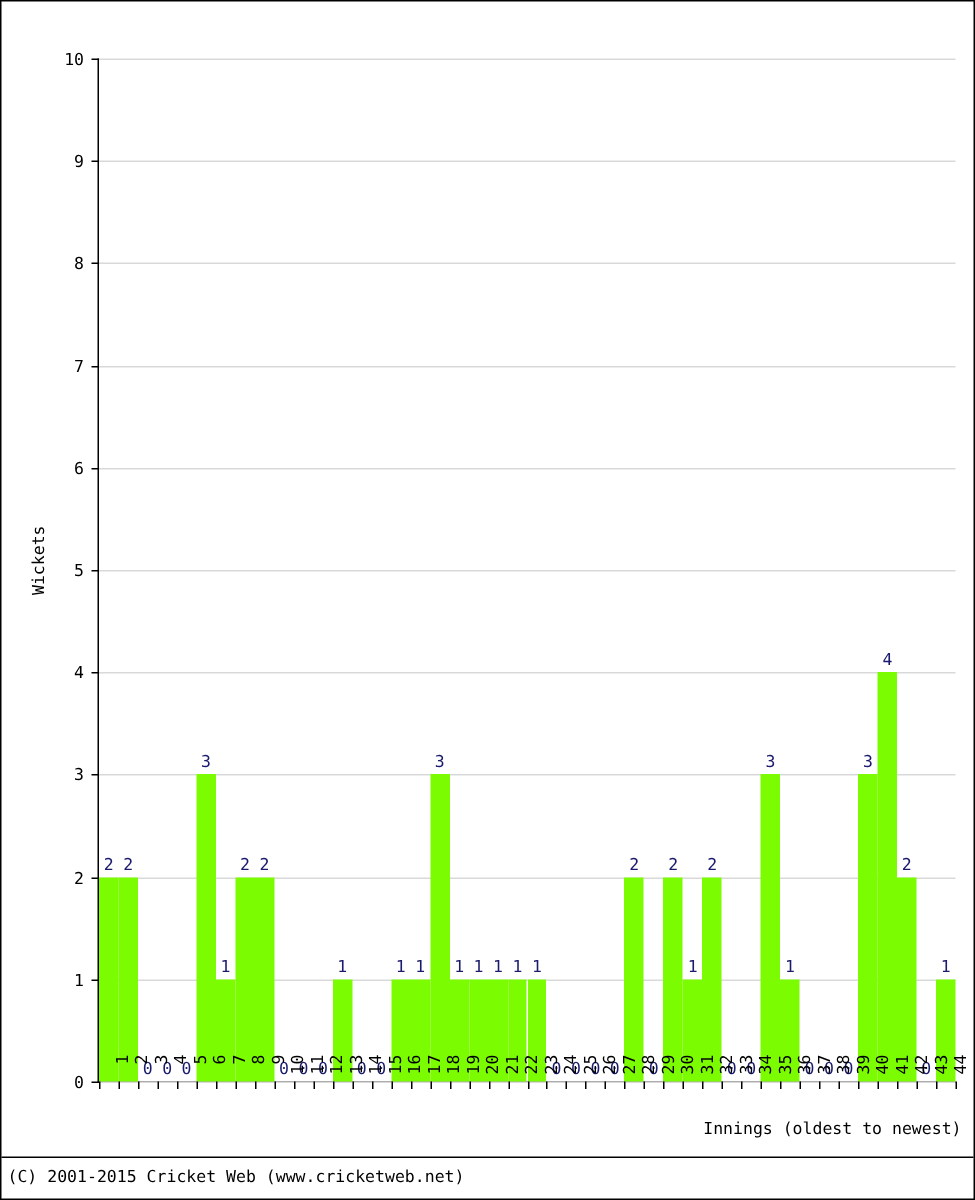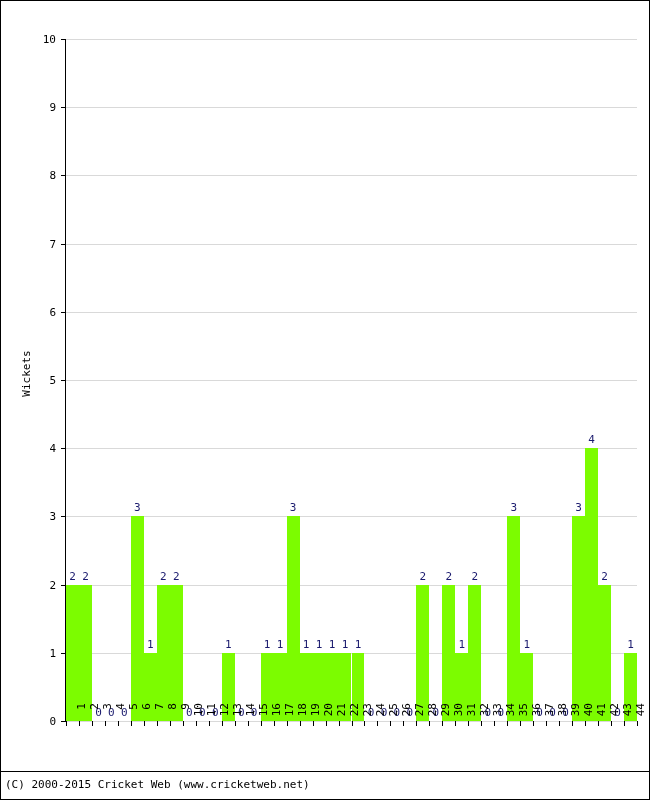--- a/index.html
+++ b/index.html
@@ -355,17 +355,18 @@
         <div class="xtick-label" style="left: 490.648px; top: 690px; width: 26px;">38</div>
         <div class="xtick-label" style="left: 503.625px; top: 690px; width: 26px;">39</div>
         <div class="xtick-label" style="left: 516.602px; top: 690px; width: 26px;">40</div>
         <div class="xtick-label" style="left: 529.58px; top: 690px; width: 26px;">41</div>
         <div class="xtick-label" style="left: 542.557px; top: 690px; width: 26px;">42</div>
         <div class="xtick-label" style="left: 555.534px; top: 690px; width: 26px;">43</div>
         <div class="xtick-label" style="left: 568.511px; top: 690px; width: 26px;">44</div>
       </div>
   </div>
 
+  <div id="xaxis-title">Innings (oldest to newest)</div>
 
   <div id="footer-divider"></div>
-  <div id="footer-text">(C) 2000-2015 Cricket Web (www.cricketweb.net)</div>
+  <div id="footer-text">(C) 2001-2015 Cricket Web (www.cricketweb.net)</div>
 
 </div>
 
 </body></html>

